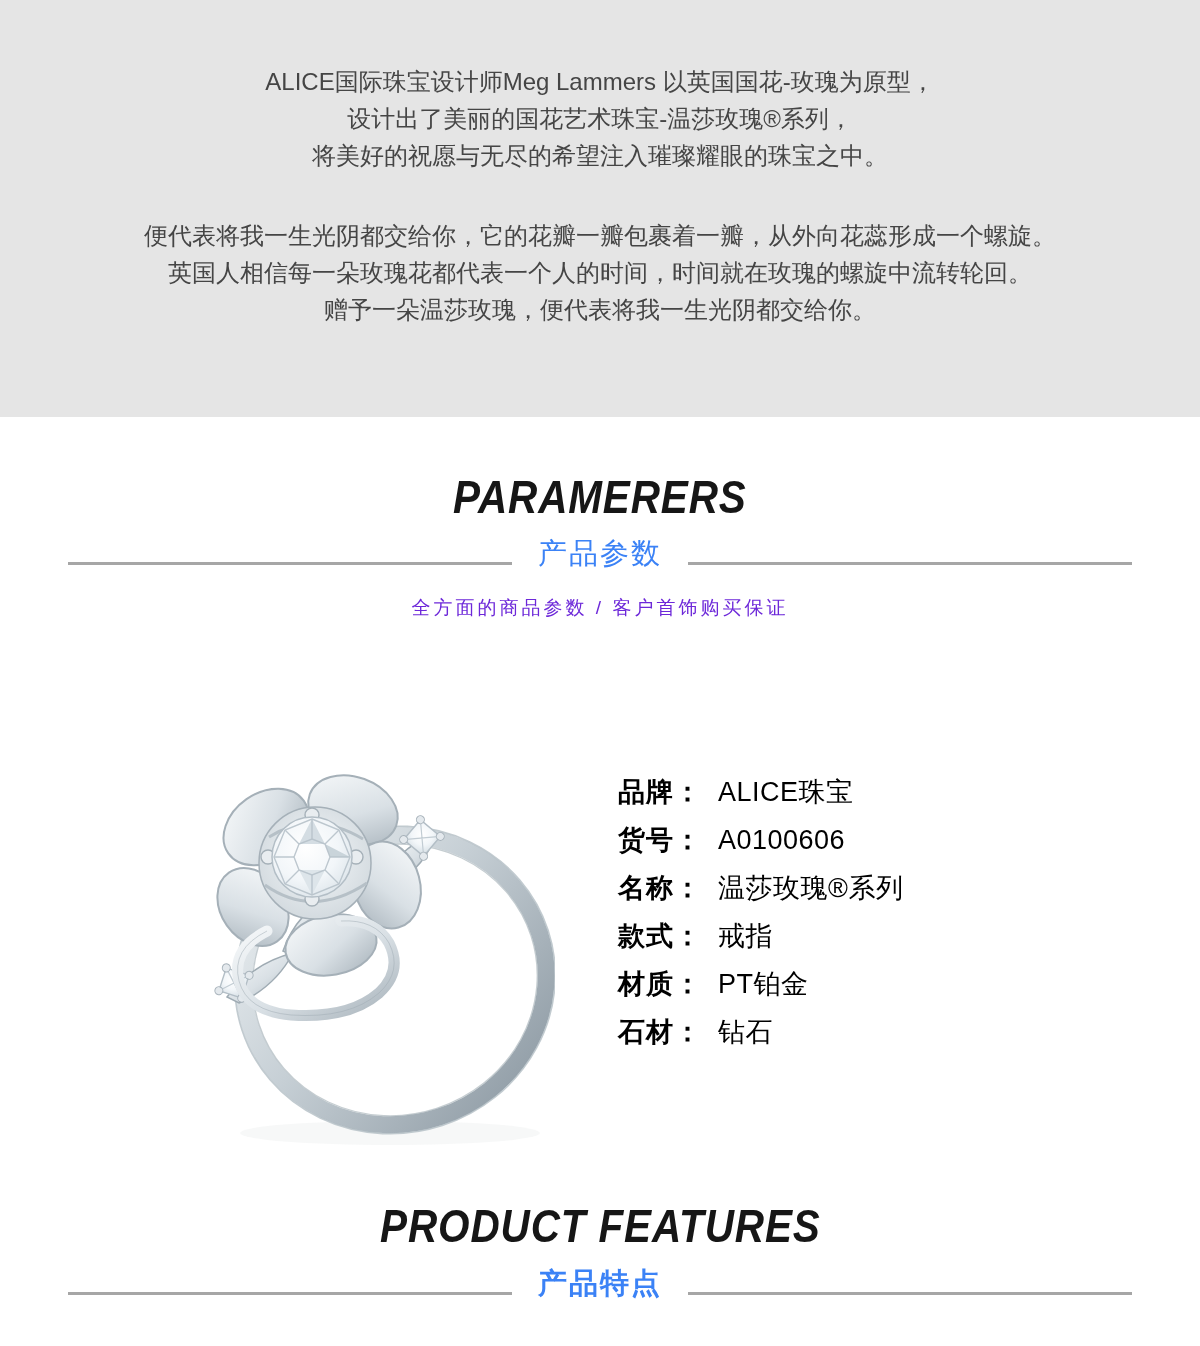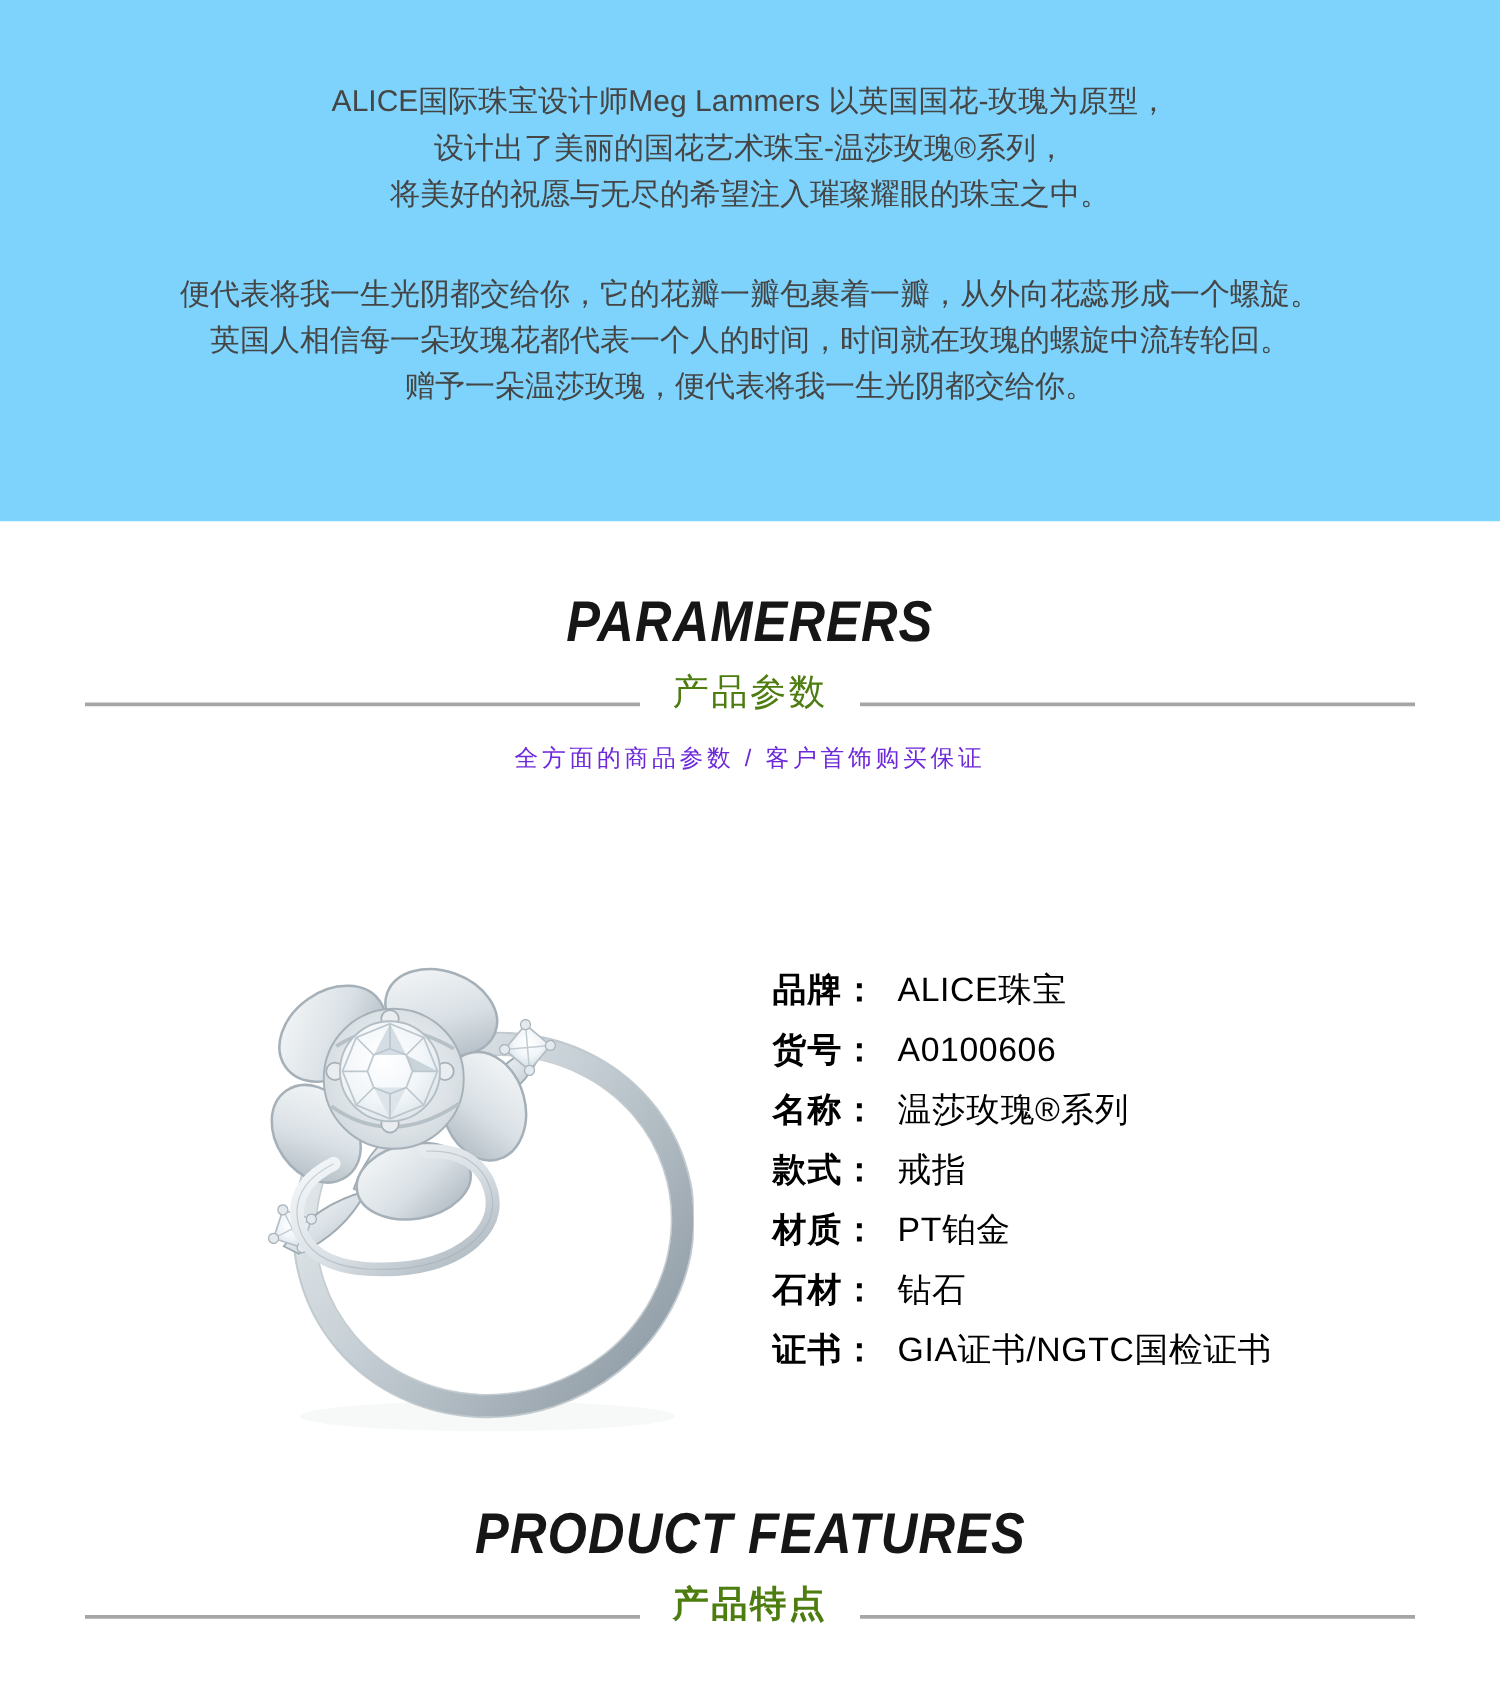--- a/index.html
+++ b/index.html
@@ -14,21 +14,21 @@
     width:1200px;
     height:1346px;
     background:#ffffff;
     overflow:hidden;
   }
   
   .intro{
     position:absolute;
     top:0;left:0;
     width:1200px;height:417px;
-    background:#7dd3fc;
+    background:#e5e5e5;
     box-sizing:border-box;
     padding-top:63px;
     text-align:center;
   }
   .intro-line{
     font-size:24px;
     line-height:37px;
     color:#454545;
     white-space:nowrap;
   }
@@ -48,21 +48,21 @@
   #params-title{top:474px;}
   #features-title{top:1203px;}
   .rule-row{
     position:absolute;left:68px;width:1064px;height:42px;
     display:flex;align-items:center;gap:26px;
   }
   #params-rule{top:542px;}
   #features-rule{top:1272px;font-weight:bold;}
   .rule{flex:1;height:3px;background:#a6a6a6;}
   .rule-cn{
-    font-size:29px;letter-spacing:2px;color:#4d7c0f;
+    font-size:29px;letter-spacing:2px;color:#3b82f6;
     transform:translateY(-9px);white-space:nowrap;
   }
   .section-subtitle{
     position:absolute;top:597px;left:0;width:100%;
     text-align:center;
     font-size:19px;letter-spacing:3px;line-height:22px;
     color:#6d28d9;white-space:nowrap;
   }
   
   .ring-figure{
@@ -221,24 +221,20 @@
       <span class="param-value">戒指</span>
     </div>
     <div class="param-row">
       <span class="param-label">材质：</span>
       <span class="param-value">PT铂金</span>
     </div>
     <div class="param-row">
       <span class="param-label">石材：</span>
       <span class="param-value">钻石</span>
     </div>
-    <div class="param-row">
-      <span class="param-label">证书：</span>
-      <span class="param-value">GIA证书/NGTC国检证书</span>
-    </div>
   </div>
 
   <h2 class="section-title" id="features-title" style="margin:0;"><span class="title-scale">PRODUCT FEATURES</span></h2>
 
   <div class="rule-row" id="features-rule">
     <span class="rule"></span>
     <span class="rule-cn">产品特点</span>
     <span class="rule"></span>
   </div>
 

